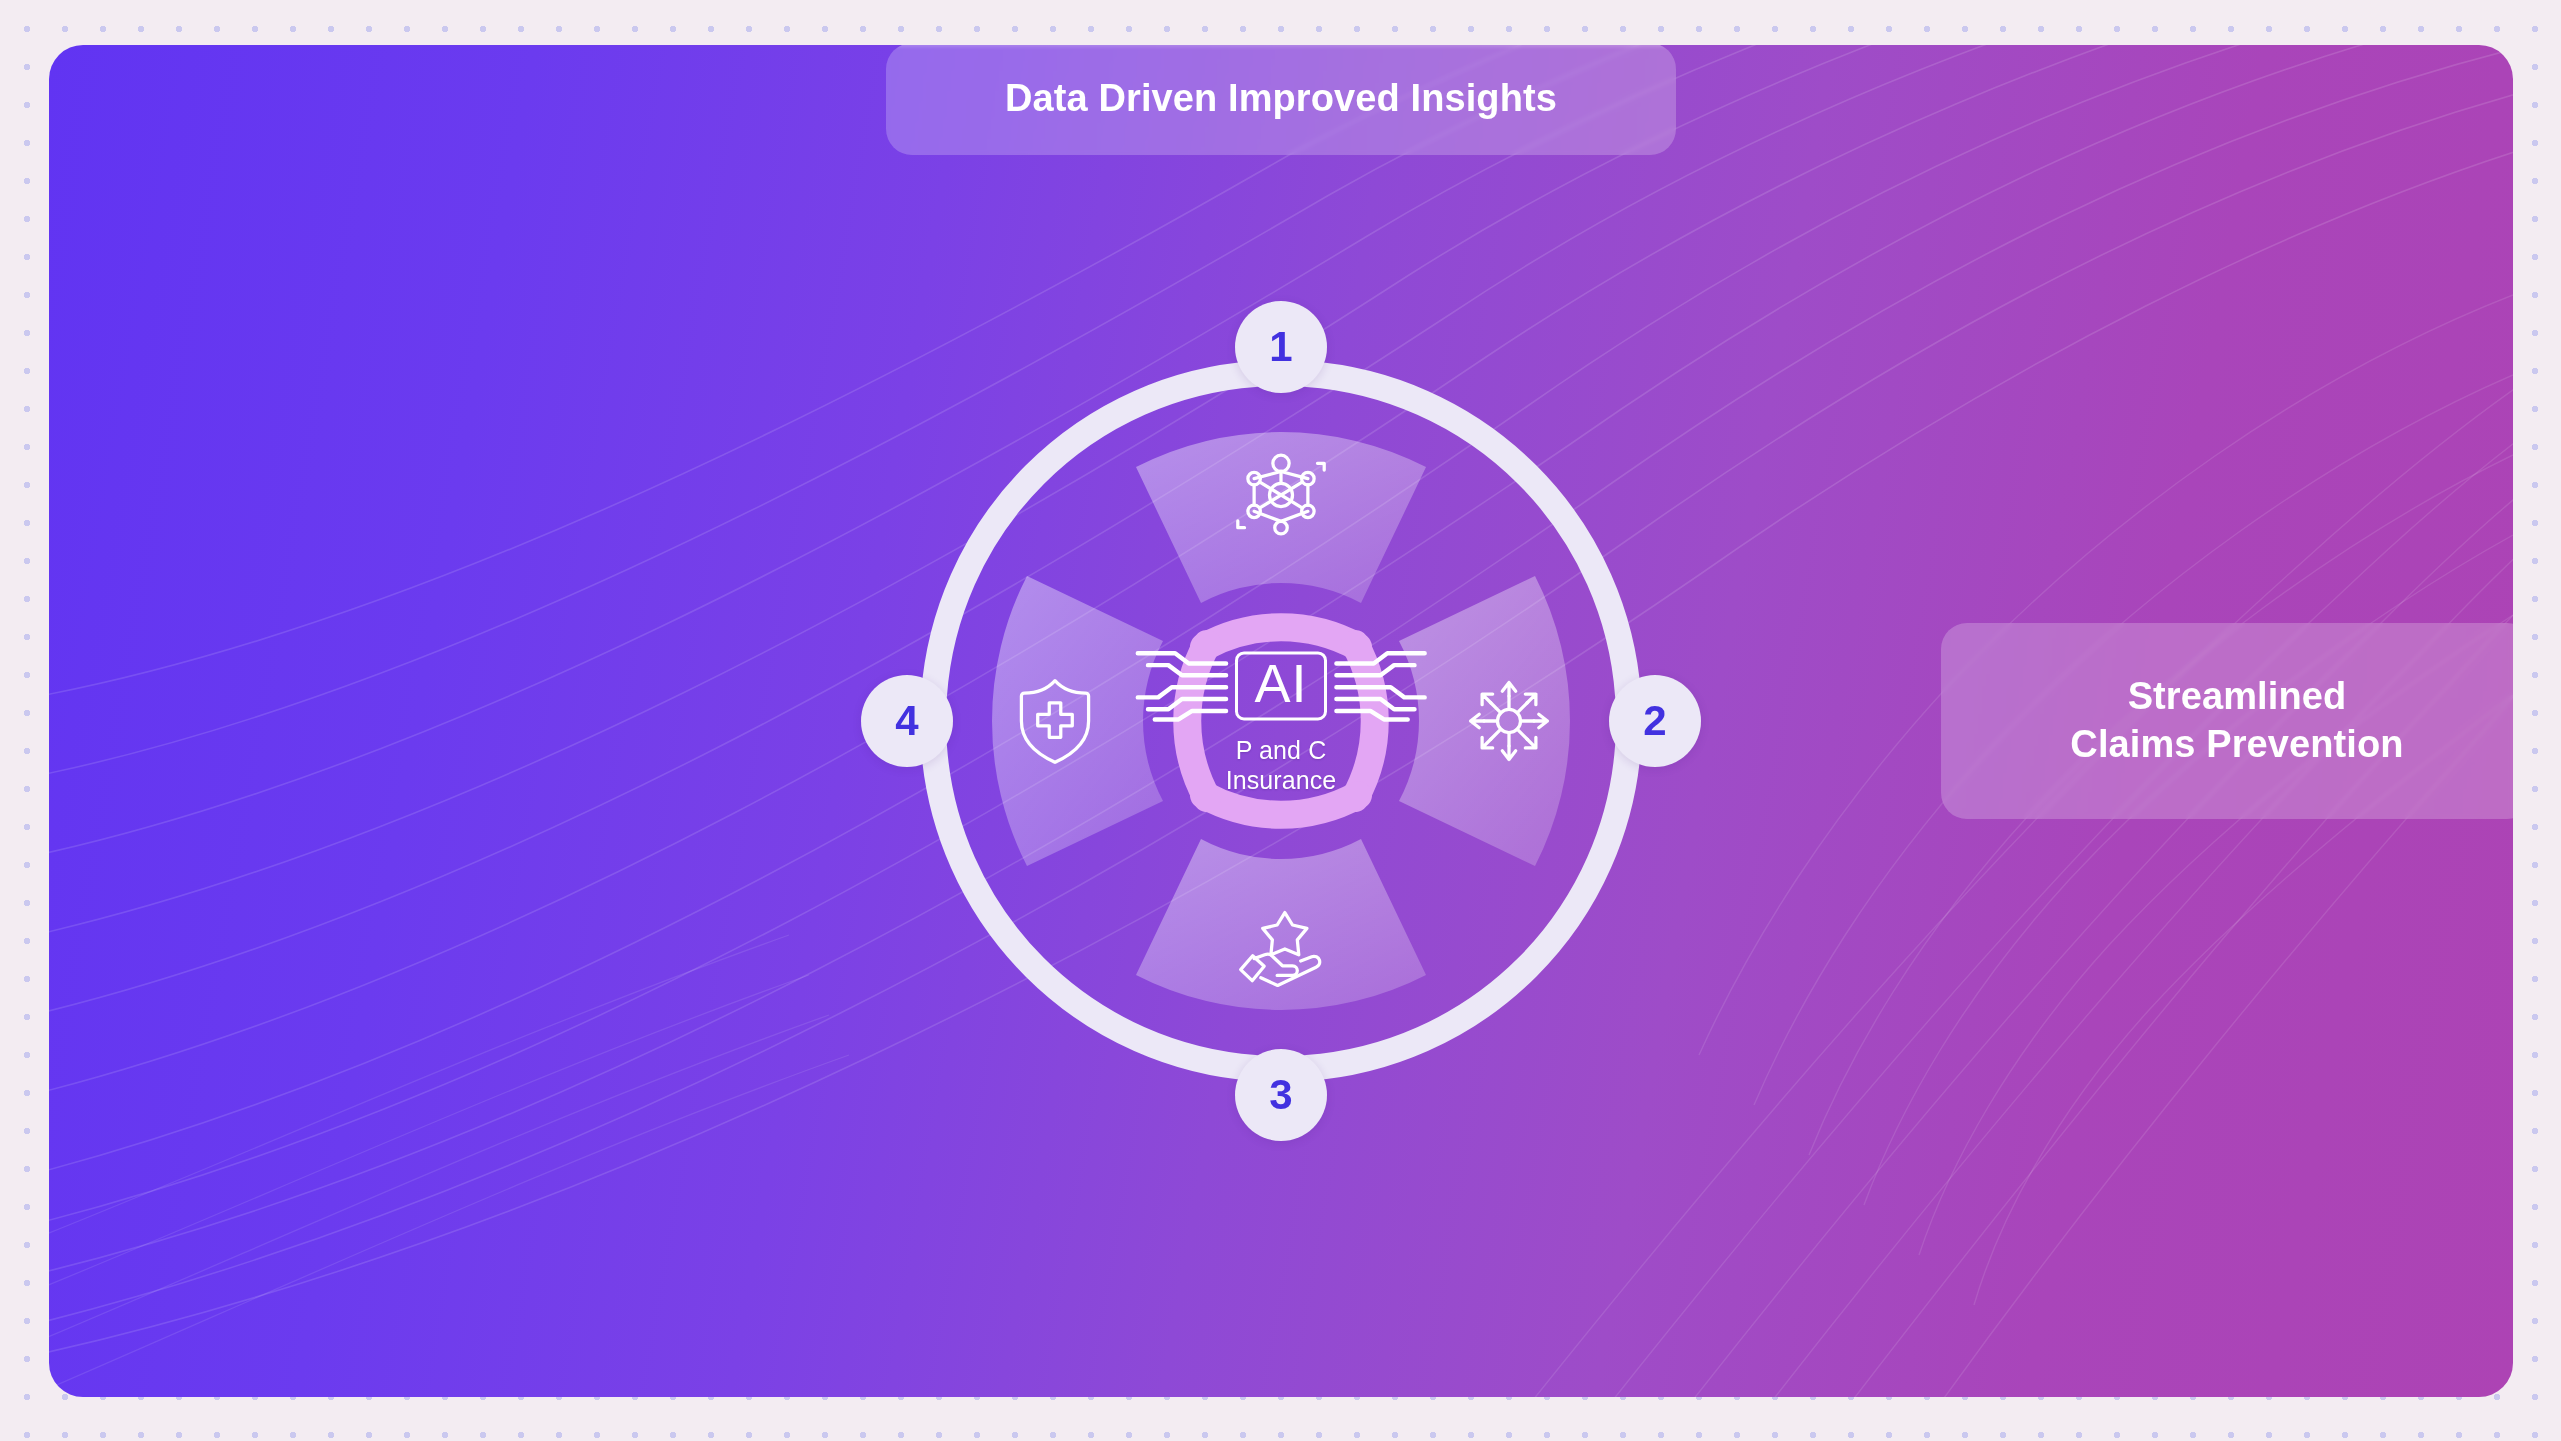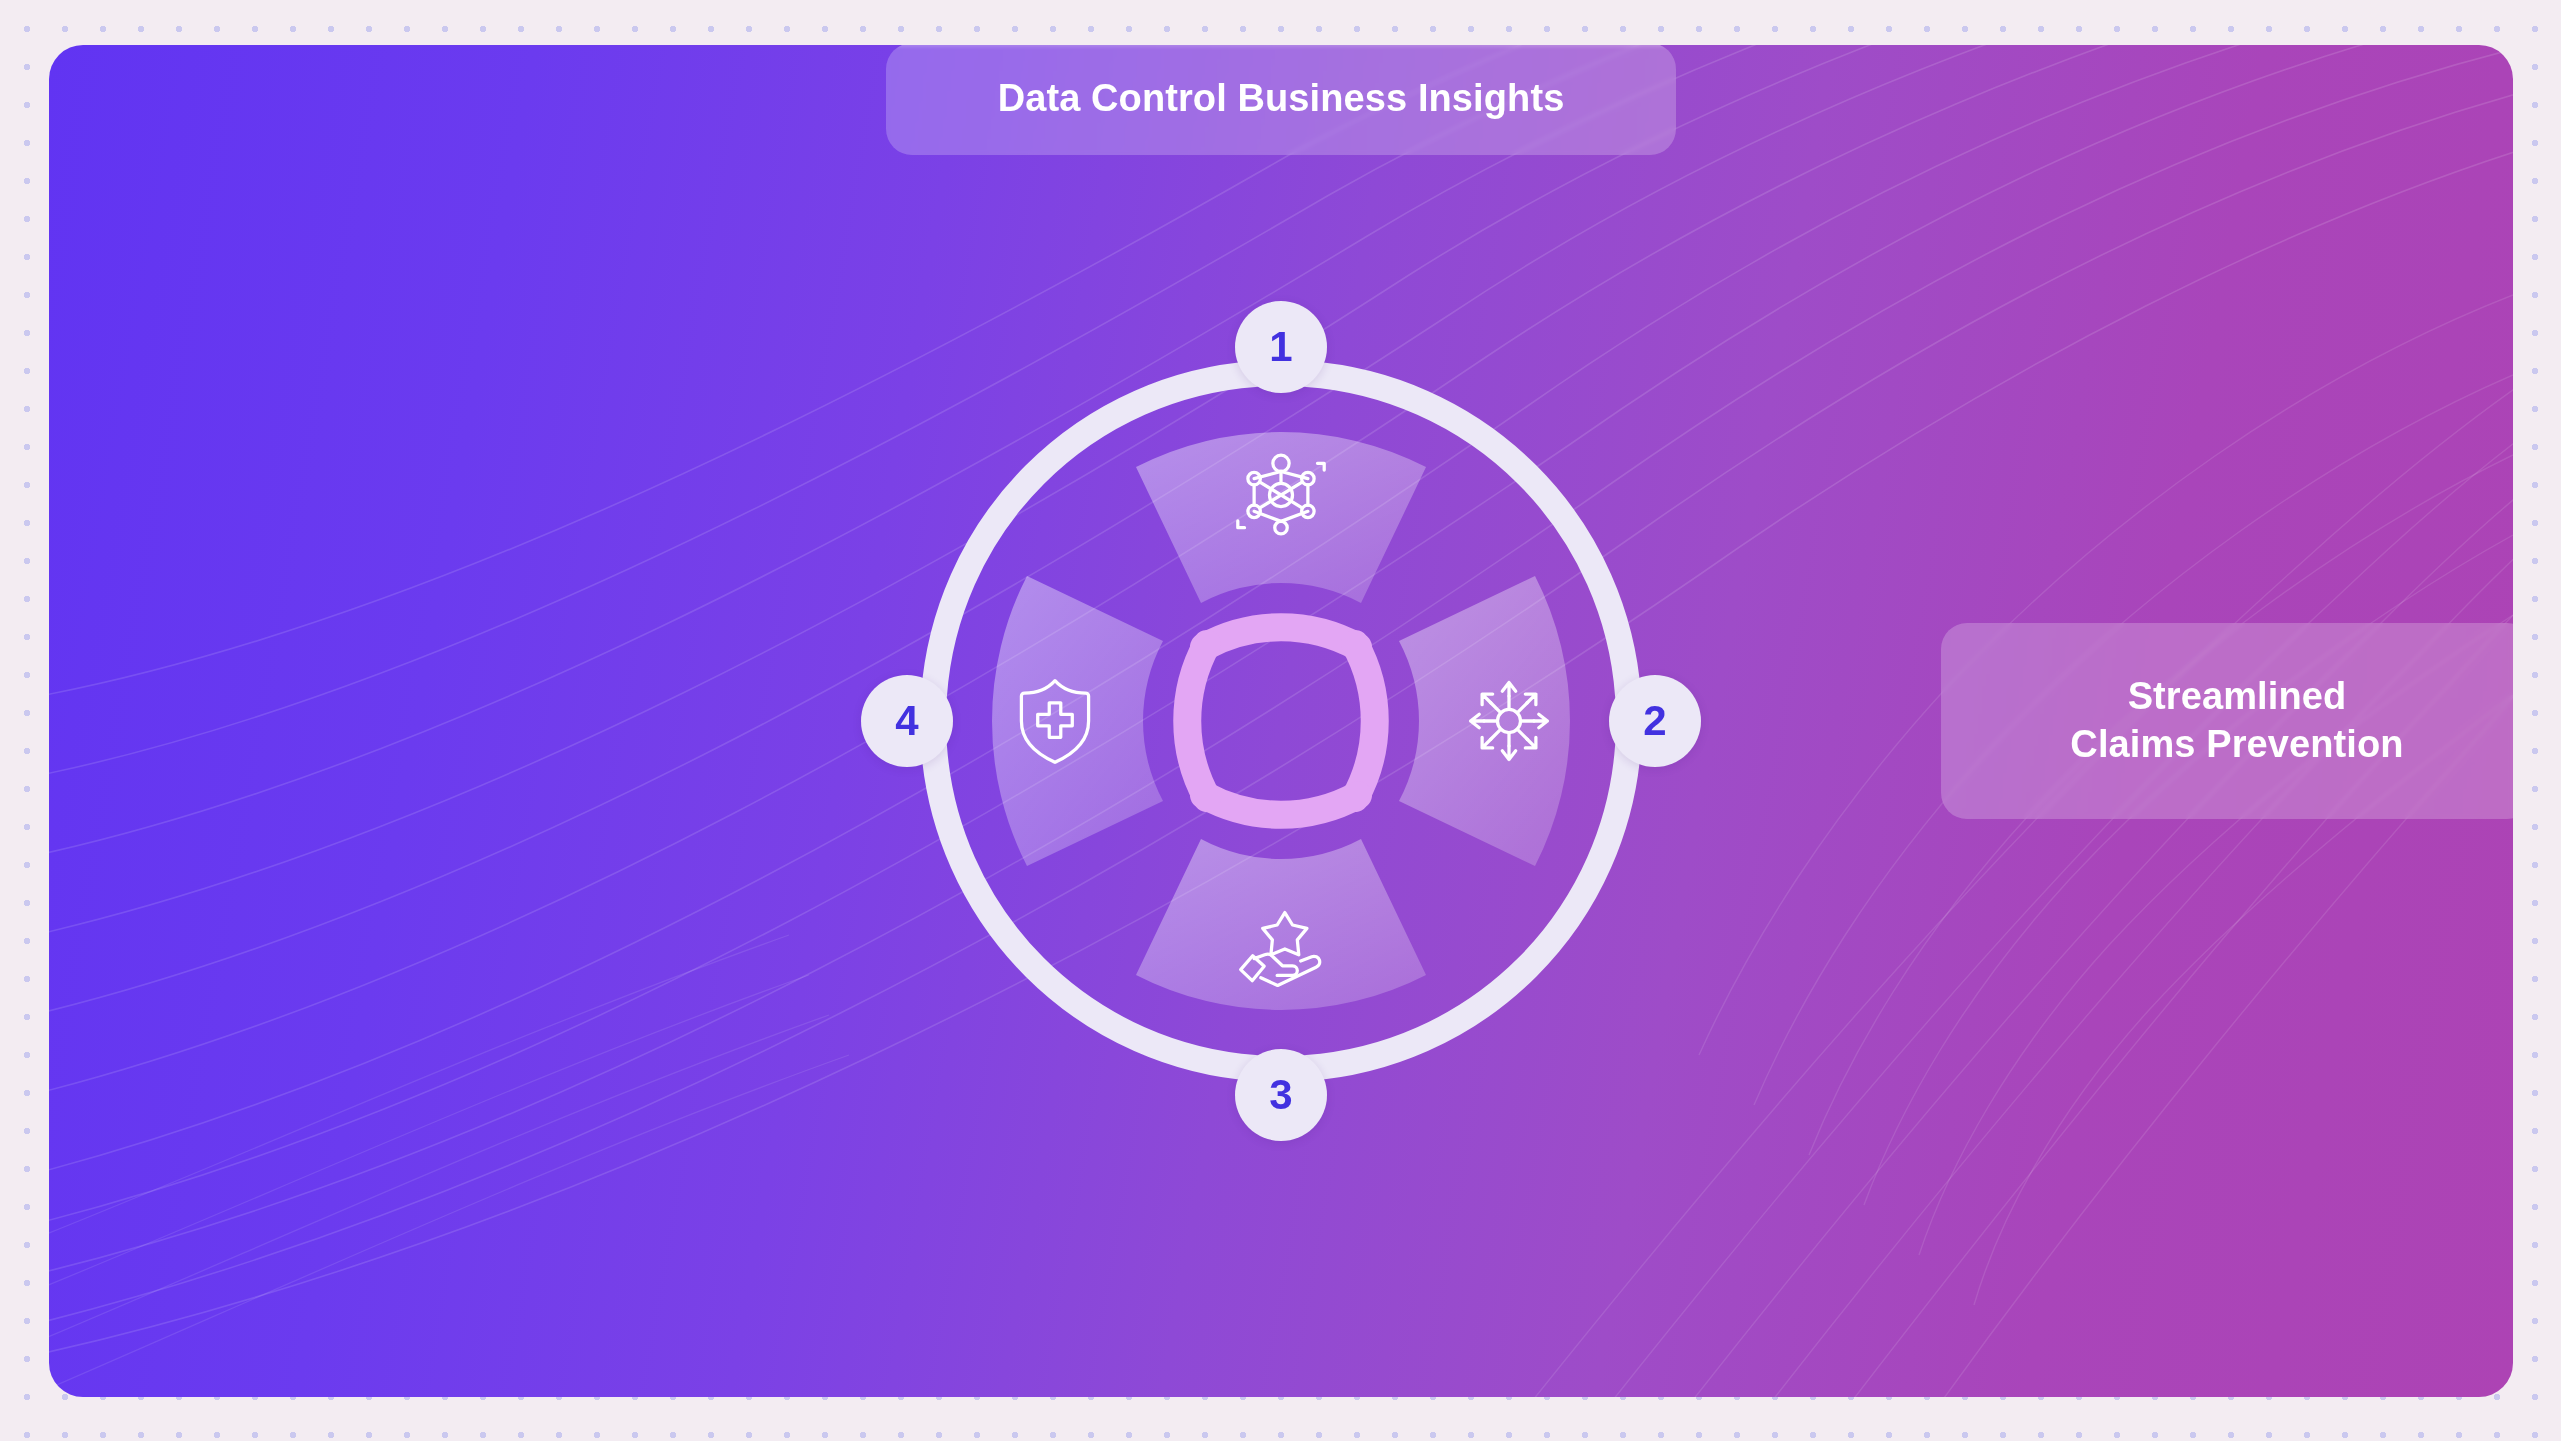--- a/index.html
+++ b/index.html
@@ -199,21 +199,21 @@
       <path d="M-20 1352 C 240 1240 520 1110 800 1010"></path>
       <path d="M-20 1300 C 230 1195 500 1070 780 970"></path>
       <path d="M-20 1248 C 220 1150 480 1030 760 930"></path>
       <path d="M-20 1196 C 210 1105 460 990 740 890"></path>
     </g>
   </svg>
 
   <div id="stage">
 
     <div class="pill pill-h pill-top">
-      <span>Data Control Business Insights</span>
+      <span>Data Driven Improved Insights</span>
     </div>
 
     <div class="pill pill-v pill-right">
       <div>
         <span>Streamlined</span>
         <span>Claims Prevention</span>
       </div>
     </div>
 
 
@@ -328,20 +328,43 @@
 
       <div class="petal-icon icon-left">
         <svg viewBox="0 0 100 100" fill="none" stroke="#ffffff" stroke-width="3.4" stroke-linecap="round" stroke-linejoin="round">
           <path d="M50 8 C58 17 68 21 82 21 C83.6 21 85 22.4 85 24 L85 50
                    C85 70 70 84 50 93 C30 84 15 70 15 50 L15 24
                    C15 22.4 16.4 21 18 21 C32 21 42 17 50 8 Z"></path>
           <path d="M44 31 L56 31 L56 43 L68 43 L68 55 L56 55 L56 67 L44 67 L44 55 L32 55 L32 43 L44 43 Z"></path>
         </svg>
       </div>
 
+      <div id="hub">
+        <div class="chip-row">
+          <svg width="58" height="46" viewBox="0 0 58 46" fill="none" stroke="#ffffff" stroke-width="2.6" stroke-linecap="round" stroke-linejoin="round">
+            <path d="M56 10 L34 10 L26 4 L4 4"></path>
+            <path d="M56 17 L30 17 L22 11 L10 11"></path>
+            <path d="M56 24 L24 24 L16 30 L4 30"></path>
+            <path d="M56 31 L30 31 L22 37 L10 37"></path>
+            <path d="M56 38 L36 38 L28 43 L14 43"></path>
+          </svg>
+          <div style="border:3px solid #ffffff;border-radius:9px;padding:2px 16px 6px;">
+            <span style="font-size:54px;font-weight:400;line-height:1.02;letter-spacing:1px;">AI</span>
+          </div>
+          <svg width="58" height="46" viewBox="0 0 58 46" fill="none" stroke="#ffffff" stroke-width="2.6" stroke-linecap="round" stroke-linejoin="round">
+            <path d="M2 10 L24 10 L32 4 L54 4"></path>
+            <path d="M2 17 L28 17 L36 11 L48 11"></path>
+            <path d="M2 24 L34 24 L42 30 L54 30"></path>
+            <path d="M2 31 L28 31 L36 37 L48 37"></path>
+            <path d="M2 38 L22 38 L30 43 L44 43"></path>
+          </svg>
+        </div>
+        <div class="hub-sub">P and C</div>
+        <div class="hub-sub">Insurance</div>
+      </div>
 
       <div class="badge badge-1">
         <span>1</span>
       </div>
       <div class="badge badge-2">
         <span>2</span>
       </div>
       <div class="badge badge-3">
         <span>3</span>
       </div>

